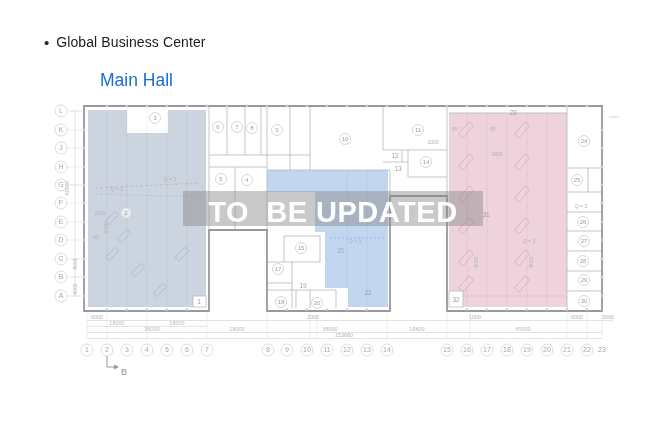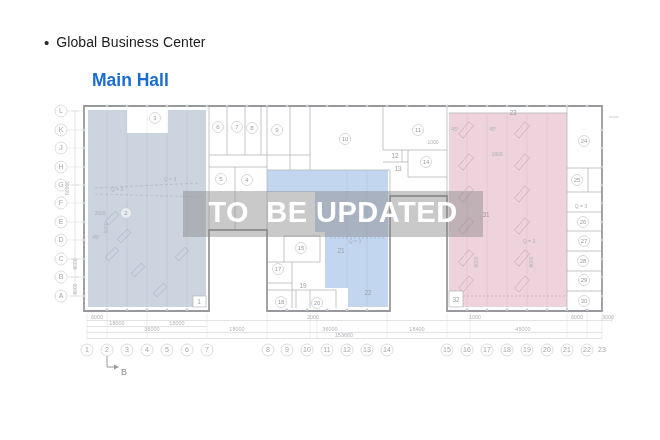--- a/index.html
+++ b/index.html
@@ -1,23 +1,23 @@
 <!DOCTYPE html>
 <html><head>
 <meta charset="utf-8">
 <style>
   html,body{margin:0;padding:0;background:#fff;}
   #stage{position:relative;width:660px;height:440px;background:#ffffff;overflow:hidden;
          font-family:"Liberation Sans","DejaVu Sans",sans-serif;}
   .hdr{position:absolute;top:34px;left:44px;display:flex;align-items:center;gap:7px;}
   .hdr .bullet{font-size:15px;color:#2a2a2a;line-height:1;}
   .hdr .title{font-size:14px;color:#1b1b1b;font-weight:500;letter-spacing:.1px;}
-  .subtitle{position:absolute;top:70px;left:92px;font-size:17.5px;font-weight:700;color:#1a6dd0;cursor:pointer;}
+  .subtitle{position:absolute;top:70px;left:100px;font-size:17.5px;font-weight:400;color:#1a6dd0;cursor:pointer;}
   #plan-svg{position:absolute;left:0;top:0;}
-  .watermark{position:absolute;left:183px;top:191px;width:300px;height:46px;
+  .watermark{position:absolute;left:183px;top:191px;width:300px;height:35px;
              background:rgba(136,136,136,0.45);color:#ffffff;font-size:29px;font-weight:800;
              letter-spacing:.5px;text-align:center;line-height:42px;white-space:pre;}
   
   text{font-family:"Liberation Sans","DejaVu Sans",sans-serif;}
   .axis-txt{font-size:7px;fill:#a6a6ab;text-anchor:middle;}
   .room-txt{font-size:6px;fill:#989fa8;text-anchor:middle;}
   .room-plain{font-size:6.5px;fill:#9aa0ab;text-anchor:middle;}
   .ann{font-size:5px;fill:#b0b0ba;text-anchor:middle;}
   .dim{font-size:5.5px;fill:#b4b4bc;text-anchor:middle;}
   .axis-circ{fill:#ffffff;stroke:#d4d4d6;stroke-width:0.8;}

